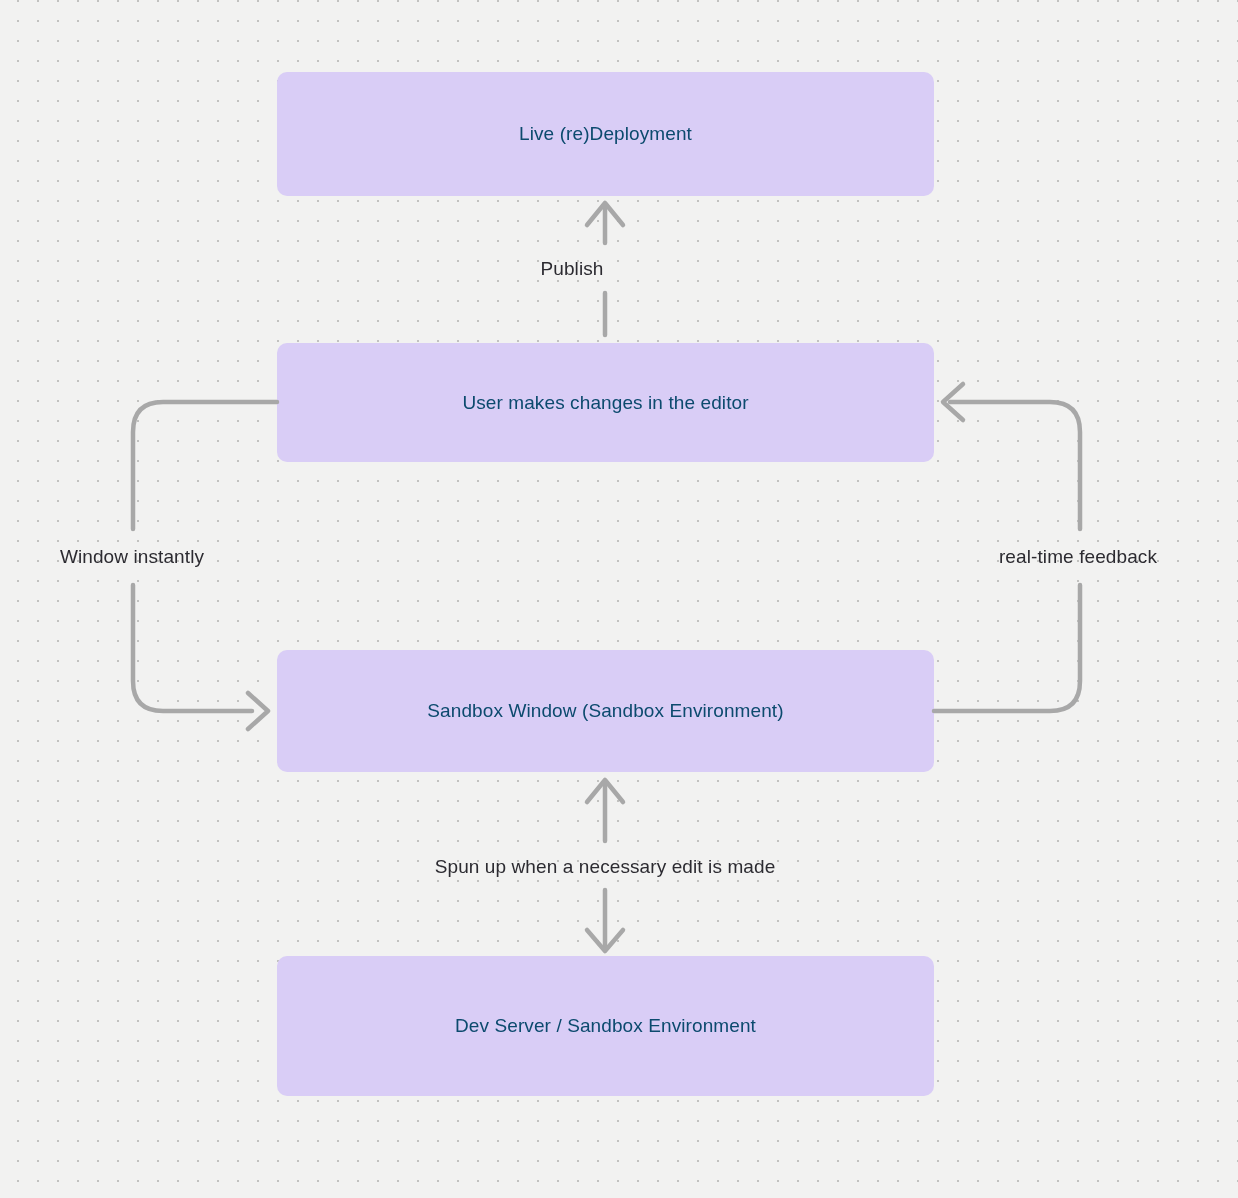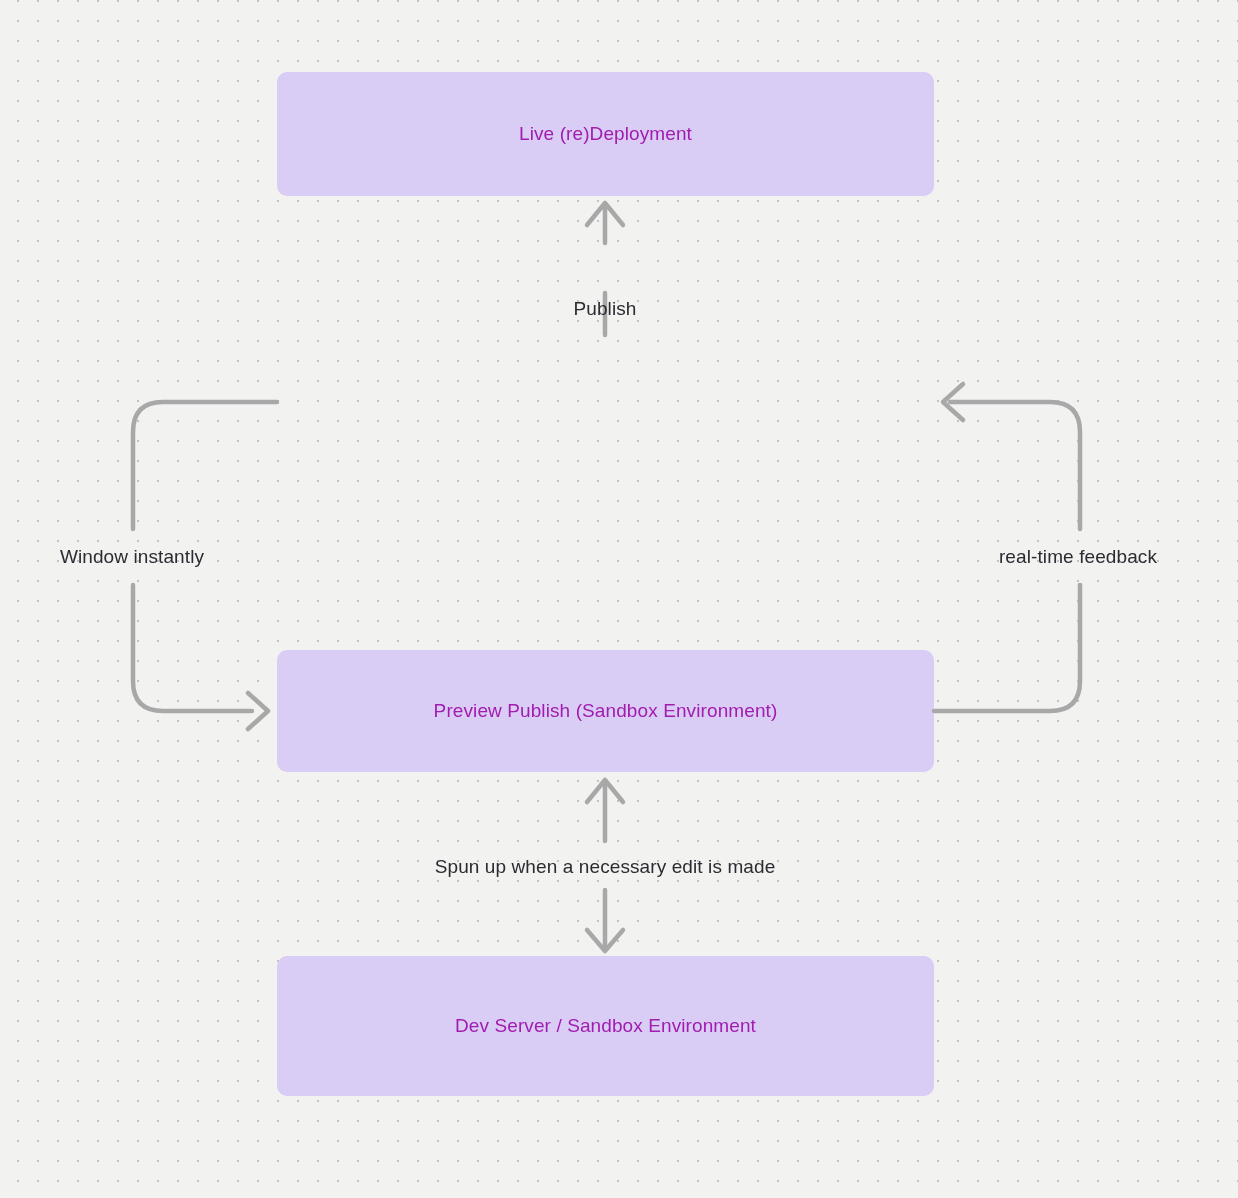--- a/index.html
+++ b/index.html
@@ -22,21 +22,21 @@
     left: 277px;
     width: 657px;
     background: #d9cdf6;
     border-radius: 10px;
     display: flex;
     align-items: center;
     justify-content: center;
   }
   .node-label {
     font-size: 19px;
-    color: #a21caf;
+    color: #0c4a6e;
     letter-spacing: 0.1px;
     text-align: center;
   }
   #node-live-deployment { top: 72px;  height: 124px; }
   #node-editor-changes  { top: 343px; height: 119px; }
   #node-preview-window  { top: 650px; height: 122px; }
   #node-dev-server      { top: 956px; height: 140px; }
 
   .edges {
     position: absolute;
@@ -52,37 +52,40 @@
     stroke-linejoin: round;
   }
   .edge-label {
     position: absolute;
     transform: translate(-50%, -50%);
     font-size: 19px;
     color: #2c2b31;
     white-space: nowrap;
     letter-spacing: 0.1px;
   }
-  #label-publish            { left: 605px;  top: 269px; margin-top: 40px; }
+  #label-publish            { left: 572px;  top: 269px; }
   #label-updates-instantly  { left: 132px;  top: 557px; }
   #label-realtime-feedback  { left: 1078px; top: 557px; }
   #label-spun-up            { left: 605px;  top: 867px; }
 </style>
 </head>
 <body>
 
 <div class="canvas">
 
   <div class="node" id="node-live-deployment">
     <span class="node-label">Live (re)Deployment</span>
   </div>
 
+  <div class="node" id="node-editor-changes">
+    <span class="node-label">User makes changes in the editor</span>
+  </div>
 
   <div class="node" id="node-preview-window">
-    <span class="node-label">Preview Publish (Sandbox Environment)</span>
+    <span class="node-label">Sandbox Window (Sandbox Environment)</span>
   </div>
 
   <div class="node" id="node-dev-server">
     <span class="node-label">Dev Server / Sandbox Environment</span>
   </div>
 
   <svg class="edges" width="1238" height="1198" viewBox="0 0 1238 1198" aria-hidden="true">
 
     <g>
       <path class="edge-path" d="M605 206 V243"></path>

